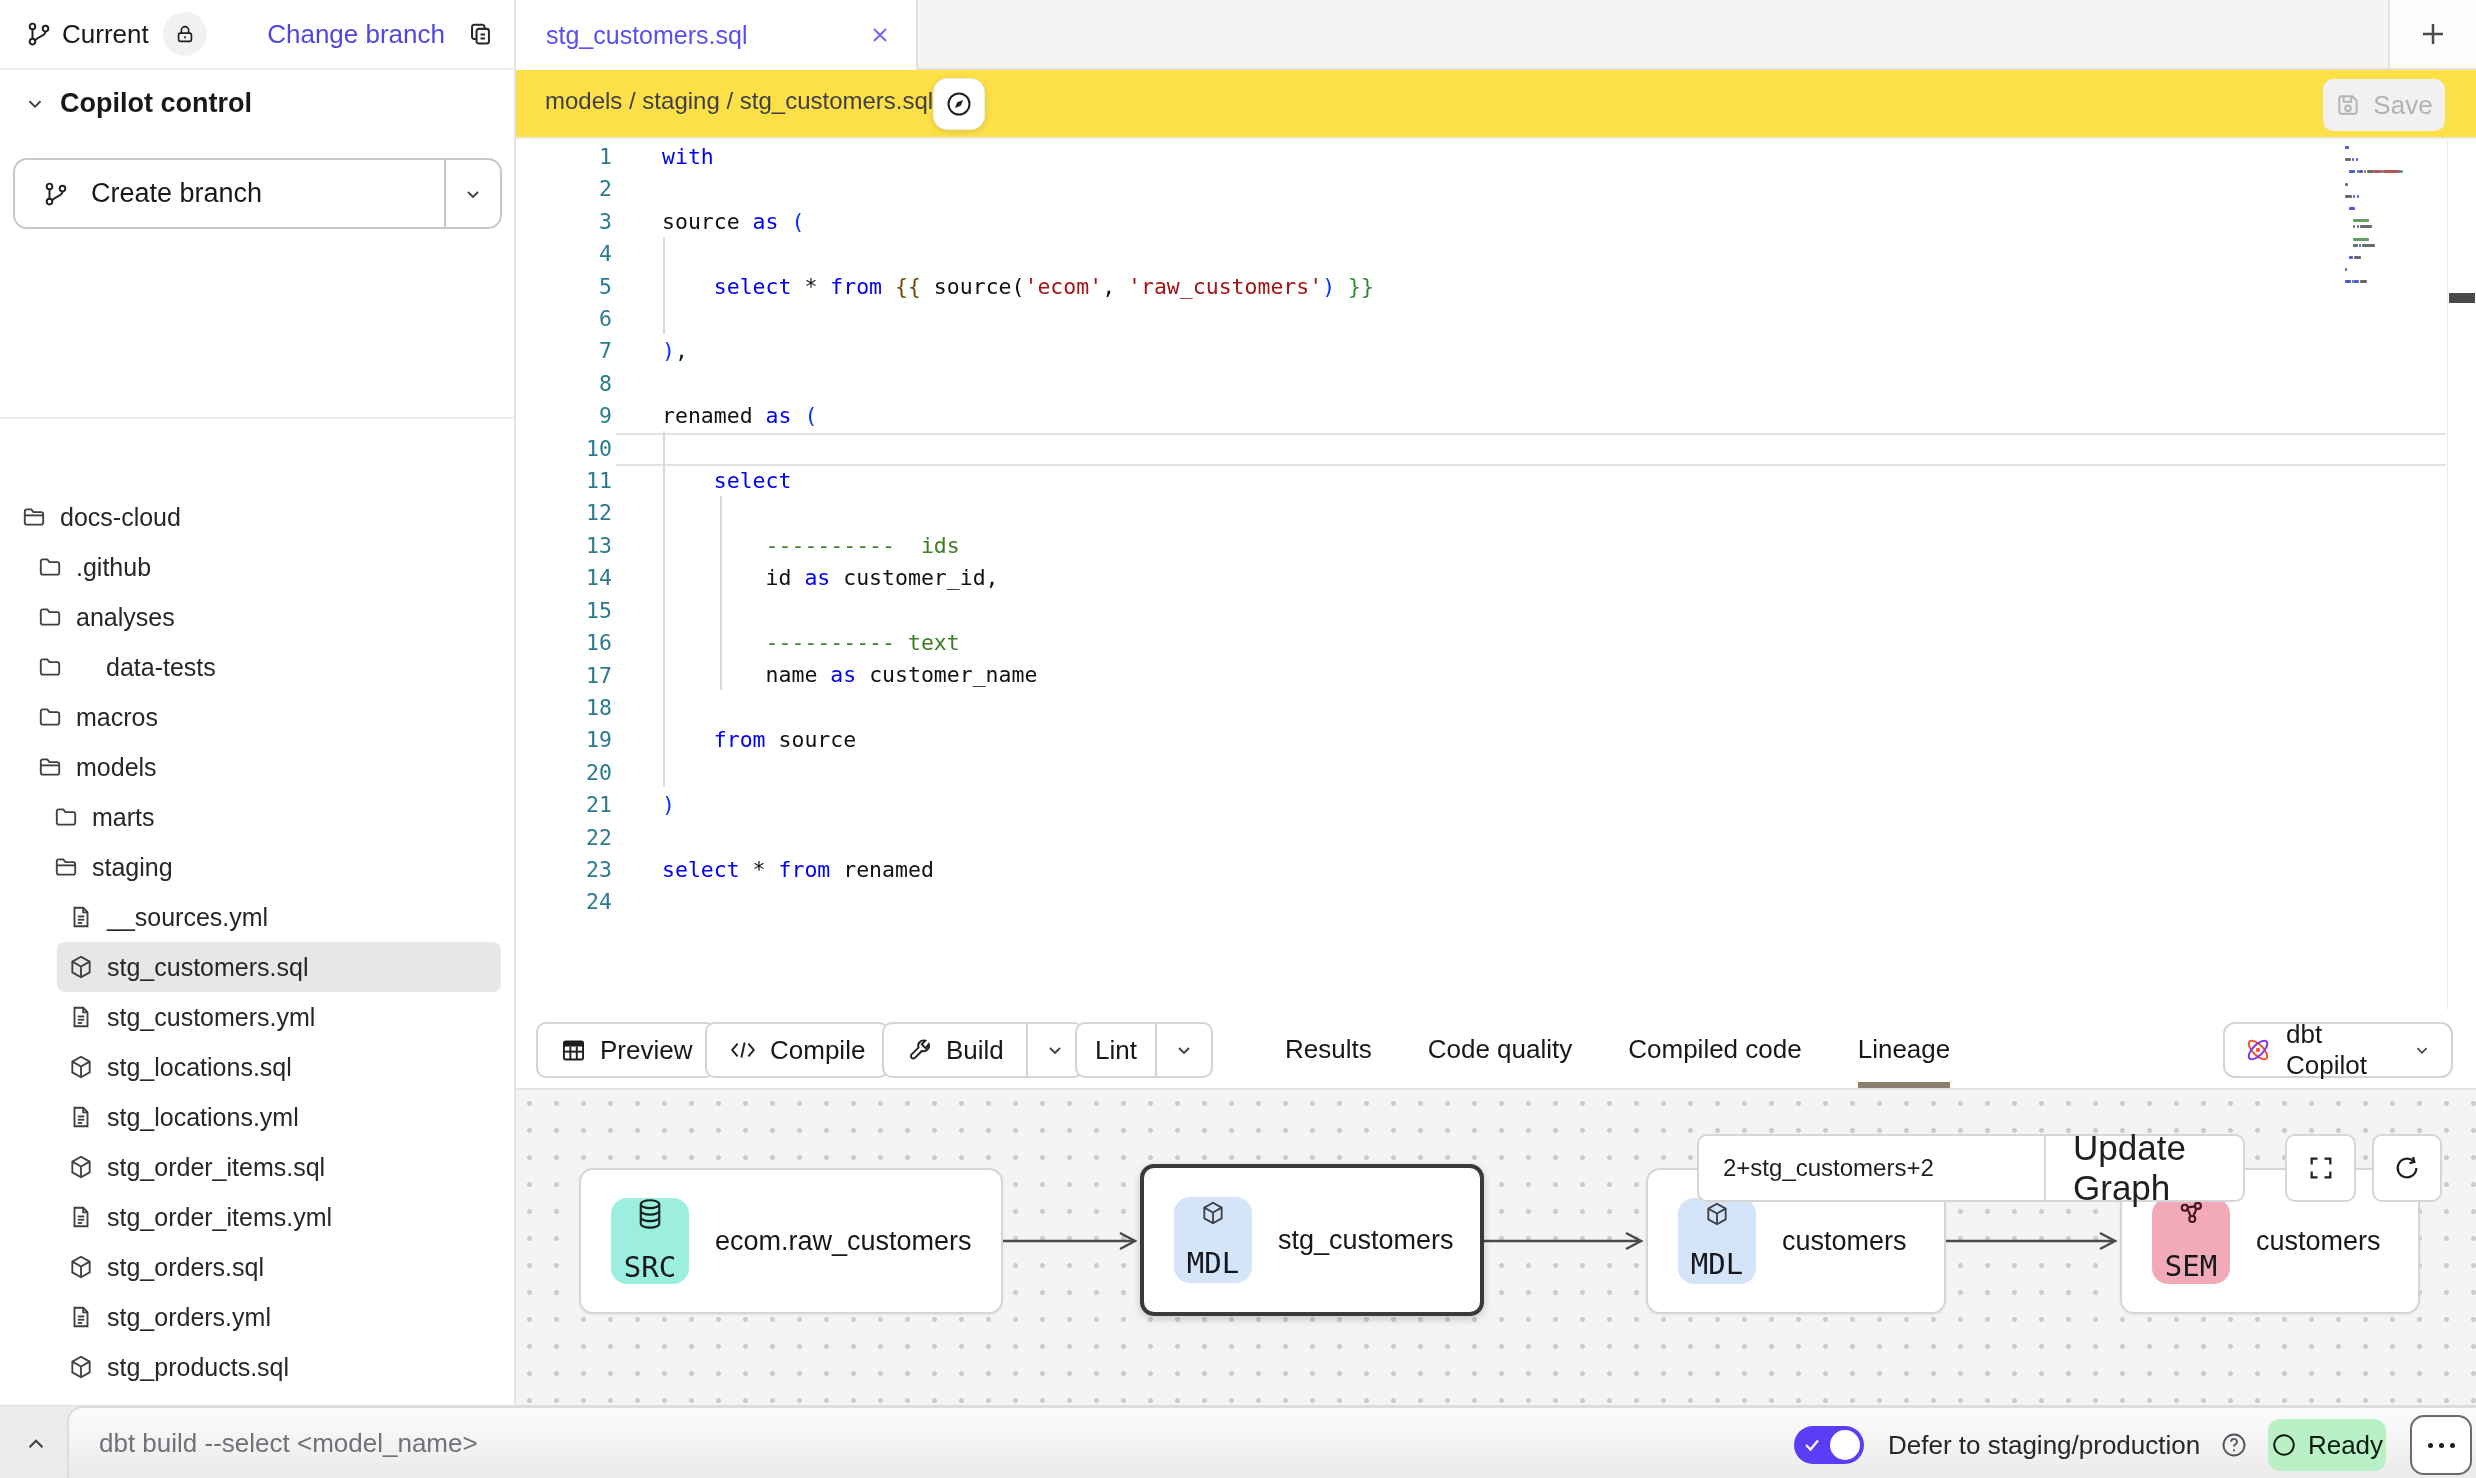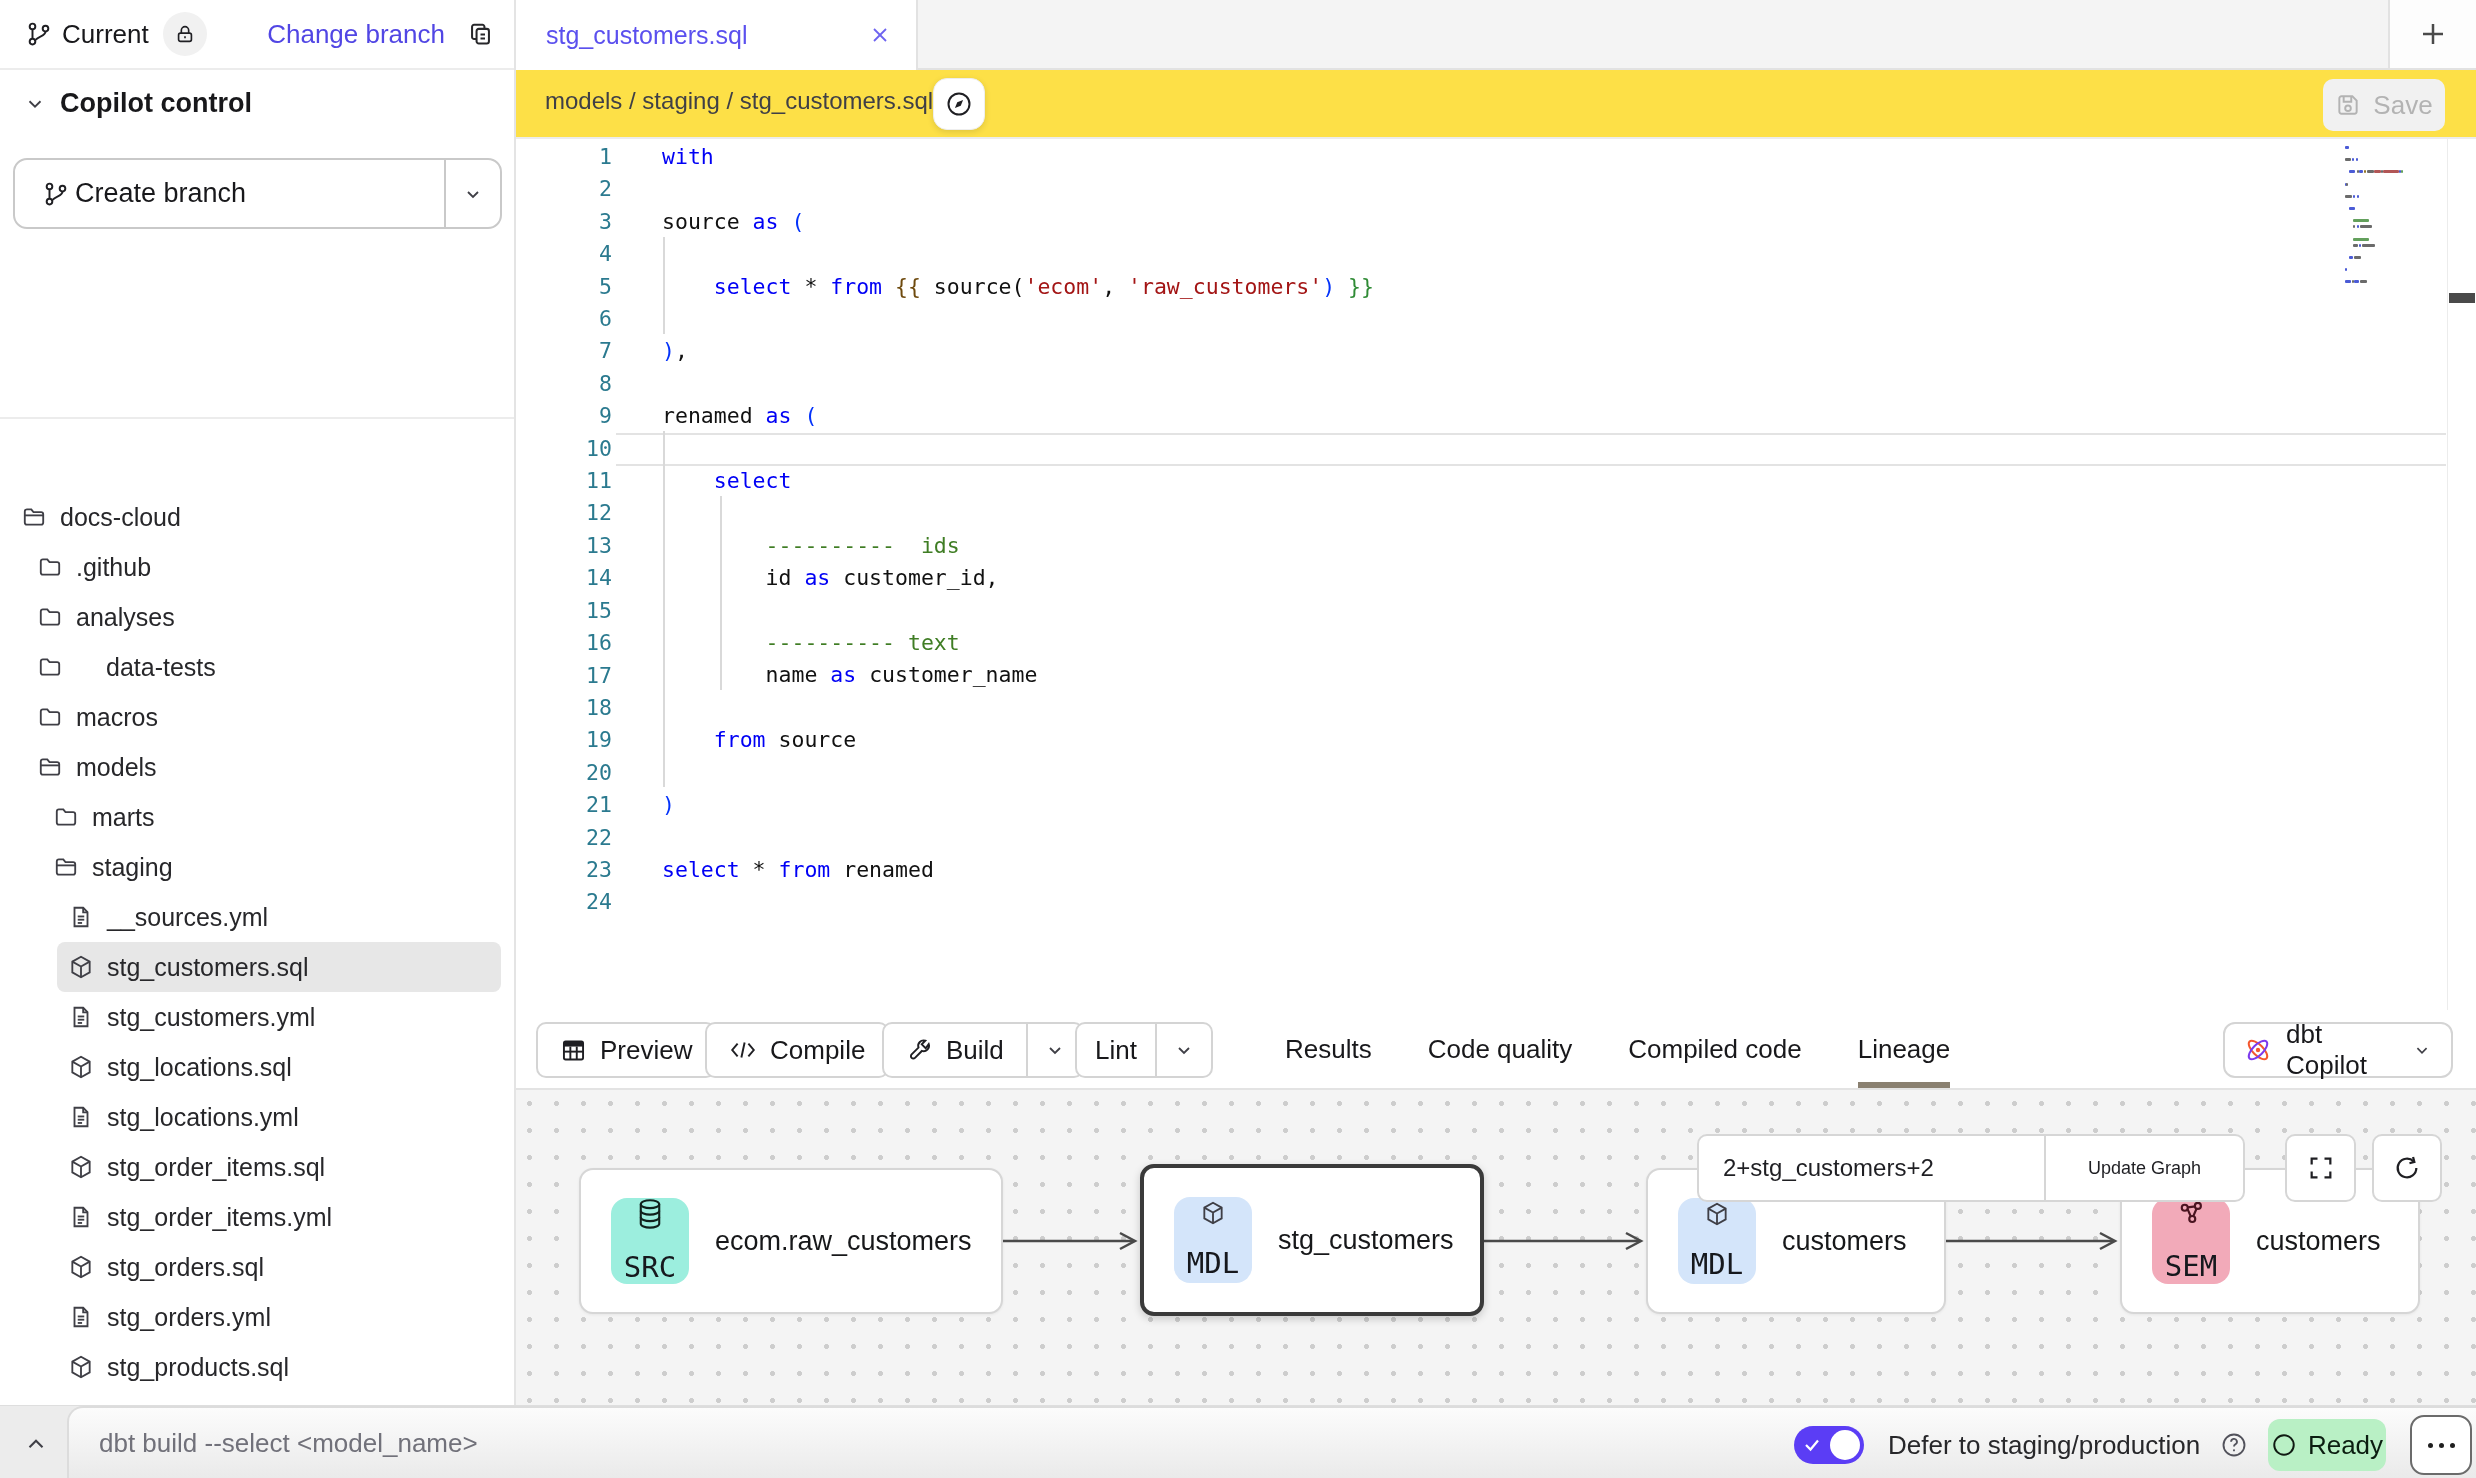--- a/index.html
+++ b/index.html
@@ -17,21 +17,21 @@
   .sb-top .cur { margin-left:10px; font-size:26px; color:#18181b; }
   .lock-pill { margin-left:14px; width:44px; height:44px; border-radius:22px; background:#f1f1f1;
                display:flex; align-items:center; justify-content:center; }
   .chg-branch { margin-left:auto; color:#5146e4; font-size:26px; cursor:pointer; }
   .copy-btn { margin-left:22px; }
   .vc-head { position:absolute; left:24px; top:88px; display:flex; align-items:center; gap:14px; }
   .vc-head b, .fe-head b { font-size:27px; font-weight:700; color:#18181b; }
   .create-branch { position:absolute; left:13px; top:158px; width:489px; height:71px;
                    border:2px solid #c9c9c9; border-radius:14px; background:#fff;
                    display:flex; align-items:center; }
-  .create-branch .cb-main { flex:1; display:flex; align-items:center; gap:6px; padding-left:28px;
+  .create-branch .cb-main { flex:1; display:flex; align-items:center; gap:22px; padding-left:28px;
                             font-size:27px; color:#18181b; height:100%; }
   .create-branch .cb-split { width:2px; height:100%; background:#c9c9c9; }
   .create-branch .cb-caret { width:54px; height:100%; display:flex; align-items:center; justify-content:center; }
   .sb-div { position:absolute; left:0; top:417px; width:100%; height:2px; background:#ececec; }
   .fe-head { position:absolute; left:24px; top:436px; right:16px; display:flex; align-items:center; gap:14px; }
   .fe-head .spacer { flex:1; }
   #tree { position:absolute; left:0; top:492px; width:100%; }
   .tree-row { height:50px; display:flex; align-items:center; gap:13px; margin-right:13px;
               border-radius:8px; cursor:pointer; font-size:25px; color:#27272a; }
   .tree-row .ticon { flex:0 0 auto; display:flex; }
@@ -104,21 +104,21 @@
            box-shadow:0 1px 3px rgba(0,0,0,.06); cursor:pointer; }
   .lnode.sel { border:4px solid #3a3a3a; box-shadow:0 3px 8px rgba(0,0,0,.18); z-index:2; }
   .badge { width:78px; height:86px; border-radius:16px; display:flex; flex-direction:column;
            align-items:center; justify-content:center; gap:20px;
            font-family:"DejaVu Sans Mono", monospace; font-size:29px; color:#16181d; }
   .nlabel { font-size:27px; color:#17181a; }
   .gctrl { position:absolute; left:1181px; top:44px; width:548px; height:68px; background:#fff;
            border:2px solid #d6d6d6; border-radius:10px; display:flex; z-index:3; }
   .gctrl .gin { flex:0 0 345px; display:flex; align-items:center; padding-left:24px; font-size:24px; color:#1f1f23; }
   .gctrl .gdiv { width:2px; background:#d6d6d6; }
-  .gctrl .gbtn { flex:1; display:flex; align-items:center; justify-content:center; font-size:18px; cursor:pointer; }
+  .gctrl .gbtn { flex:1; display:flex; align-items:center; justify-content:center; font-size:35px; cursor:pointer;padding-left:27px; }
   .sq-btn { position:absolute; top:44px; width:71px; height:68px; background:#fff; border:2px solid #d6d6d6;
             border-radius:10px; display:flex; align-items:center; justify-content:center; z-index:3; cursor:pointer; }
 
   
   #statusbar { position:absolute; left:0; top:1405px; width:2476px; height:73px; background:#ececec;
                border-top:1px solid #dedede; }
   .sb-caret { position:absolute; left:16px; top:20px; width:40px; height:36px; display:flex;
               align-items:center; justify-content:center; cursor:pointer; }
   .cmd-panel { position:absolute; left:67px; top:0; right:0; bottom:0;
                background:linear-gradient(#fcfcfc,#eaeaea); border-left:2px solid #dcdcdc;

